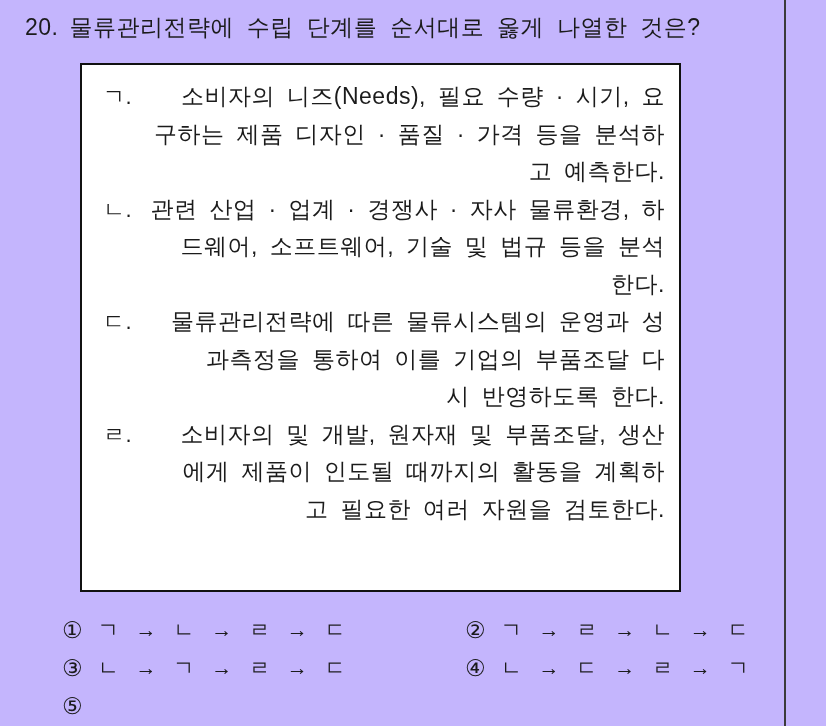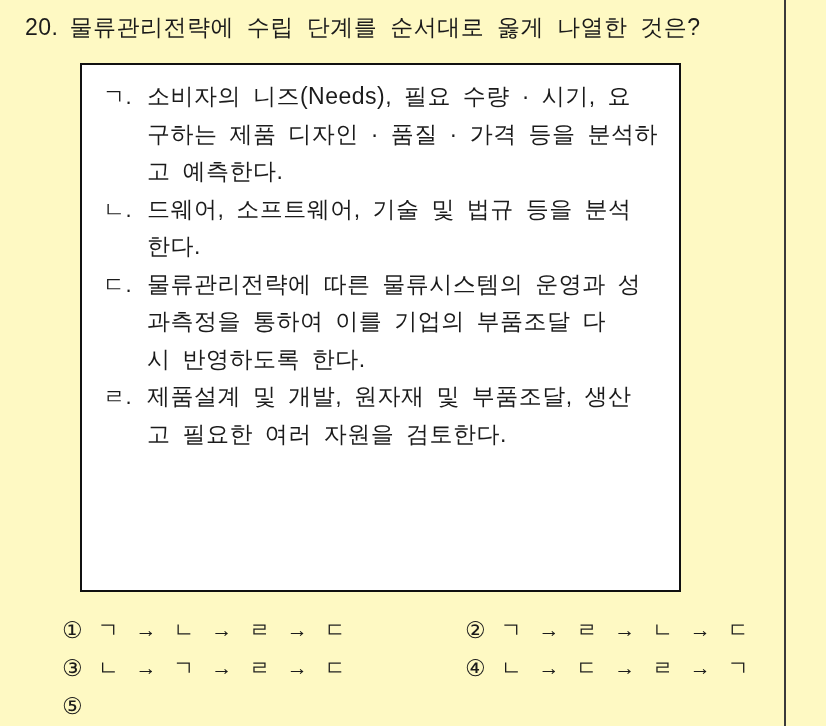--- a/index.html
+++ b/index.html
@@ -6,21 +6,21 @@
   html, body {
     width: 826px; height: 726px;
     background: #ffffff;
     overflow: hidden;
     font-family: "Liberation Sans", "DejaVu Sans", sans-serif;
     color: #1b1b1b;
   }
   .page {
     position: relative;
     width: 826px; height: 726px;
-    background: #fef9c3;
+    background: #c4b5fd;
   }
   .column-divider {
     position: absolute;
     left: 784px; top: 0;
     width: 2px; height: 726px;
     background: #3b3b3b;
   }
   .question-line {
     position: absolute;
     left: 25px; top: 13px;
@@ -46,20 +46,21 @@
     align-items: flex-start;
   }
   .item-marker {
     flex: 0 0 44px;
     font-size: 22px;
     line-height: 37.5px;
     letter-spacing: 0.5px;
   }
   .item-lines {
     flex: 1 1 auto;
+    text-align: right;
   }
   .item-line {
     font-size: 23px;
     line-height: 37.5px;
     letter-spacing: 0.5px;
     word-spacing: 5px;
     white-space: nowrap;
   }
   .choices {
     position: absolute;
@@ -106,38 +107,40 @@
       <div class="item-lines">
         <div class="item-line">소비자의 니즈(Needs), 필요 수량 · 시기, 요</div>
         <div class="item-line">구하는 제품 디자인 · 품질 · 가격 등을 분석하</div>
         <div class="item-line">고 예측한다.</div>
       </div>
     </div>
 
     <div class="box-item">
       <span class="item-marker">ㄴ.</span>
       <div class="item-lines">
+        <div class="item-line">관련 산업 · 업계 · 경쟁사 · 자사 물류환경, 하</div>
         <div class="item-line">드웨어, 소프트웨어, 기술 및 법규 등을 분석</div>
         <div class="item-line">한다.</div>
       </div>
     </div>
 
     <div class="box-item">
       <span class="item-marker">ㄷ.</span>
       <div class="item-lines">
         <div class="item-line">물류관리전략에 따른 물류시스템의 운영과 성</div>
         <div class="item-line">과측정을 통하여 이를 기업의 부품조달 다</div>
         <div class="item-line">시 반영하도록 한다.</div>
       </div>
     </div>
 
     <div class="box-item">
       <span class="item-marker">ㄹ.</span>
       <div class="item-lines">
-        <div class="item-line">제품설계 및 개발, 원자재 및 부품조달, 생산</div>
+        <div class="item-line">소비자의 및 개발, 원자재 및 부품조달, 생산</div>
+        <div class="item-line">에게 제품이 인도될 때까지의 활동을 계획하</div>
         <div class="item-line">고 필요한 여러 자원을 검토한다.</div>
       </div>
     </div>
 
   </div>
 
   <div class="choices">
 
     <div class="choice">
       <span class="choice-number">①</span>

